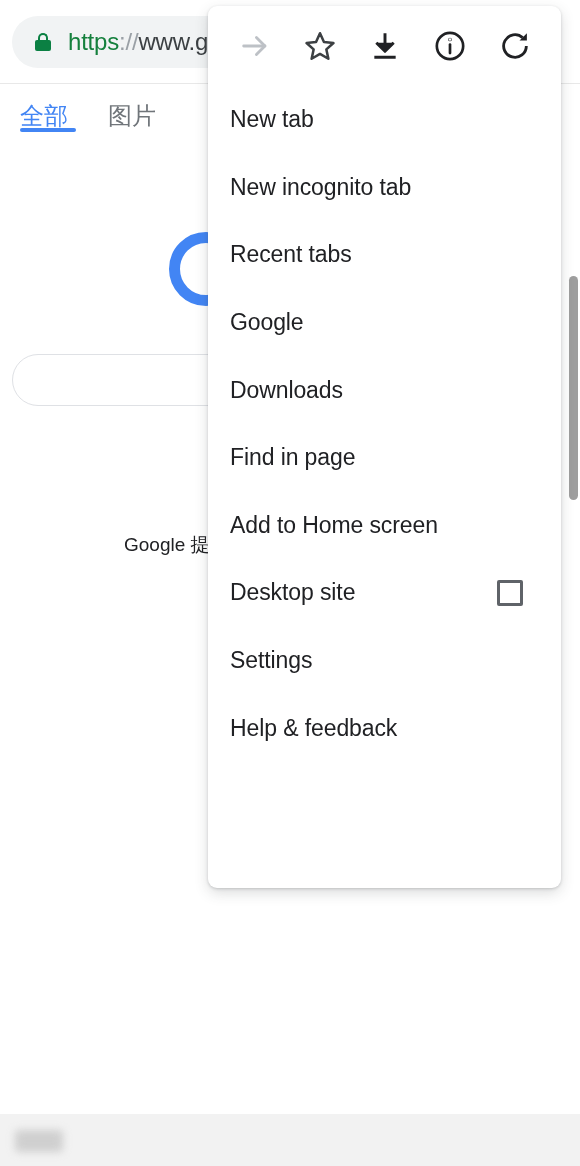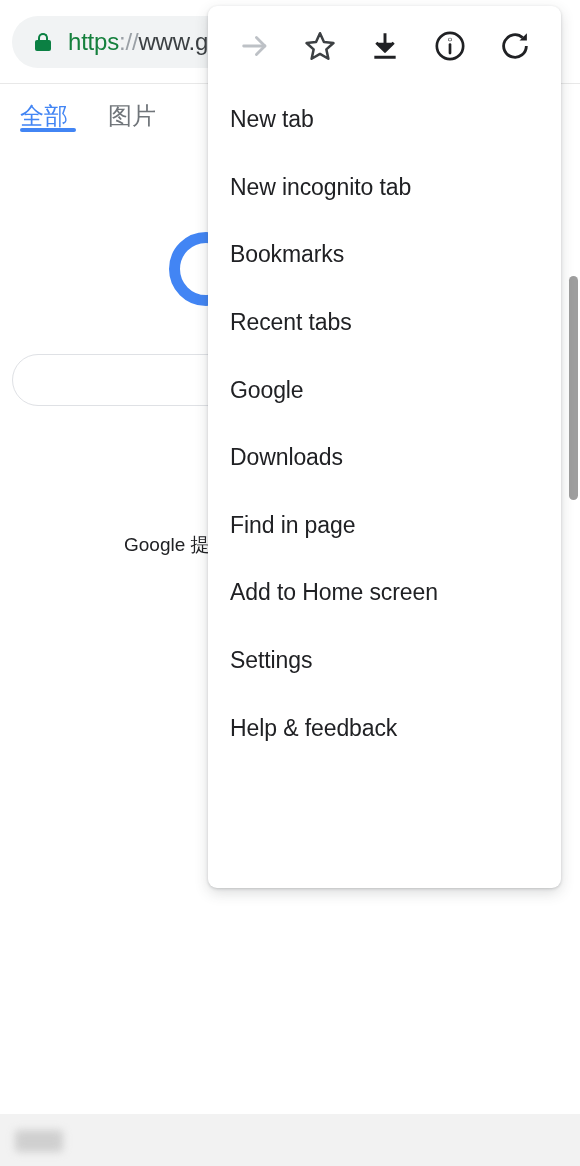--- a/index.html
+++ b/index.html
@@ -303,23 +303,20 @@
     <div class="menu-list">
 
       <div class="menu-item">
         <span class="label">New tab</span>
       </div>
 
       <div class="menu-item">
         <span class="label">New incognito tab</span>
       </div>
 
-      <div class="menu-item">
-        <span class="label">Bookmarks</span>
-      </div>
 
       <div class="menu-item">
         <span class="label">Recent tabs</span>
       </div>
 
       <div class="menu-item">
         <span class="label">Google</span>
       </div>
 
       <div class="menu-item">
@@ -328,20 +325,25 @@
 
 
       <div class="menu-item">
         <span class="label">Find in page</span>
       </div>
 
       <div class="menu-item">
         <span class="label">Add to Home screen</span>
       </div>
 
+      <div class="menu-item">
+        <span class="label">Desktop site</span>
+        <span class="spacer"></span>
+        <span class="menu-checkbox"></span>
+      </div>
 
       <div class="menu-item">
         <span class="label">Settings</span>
       </div>
 
       <div class="menu-item">
         <span class="label">Help &amp; feedback</span>
       </div>
 
     </div>

